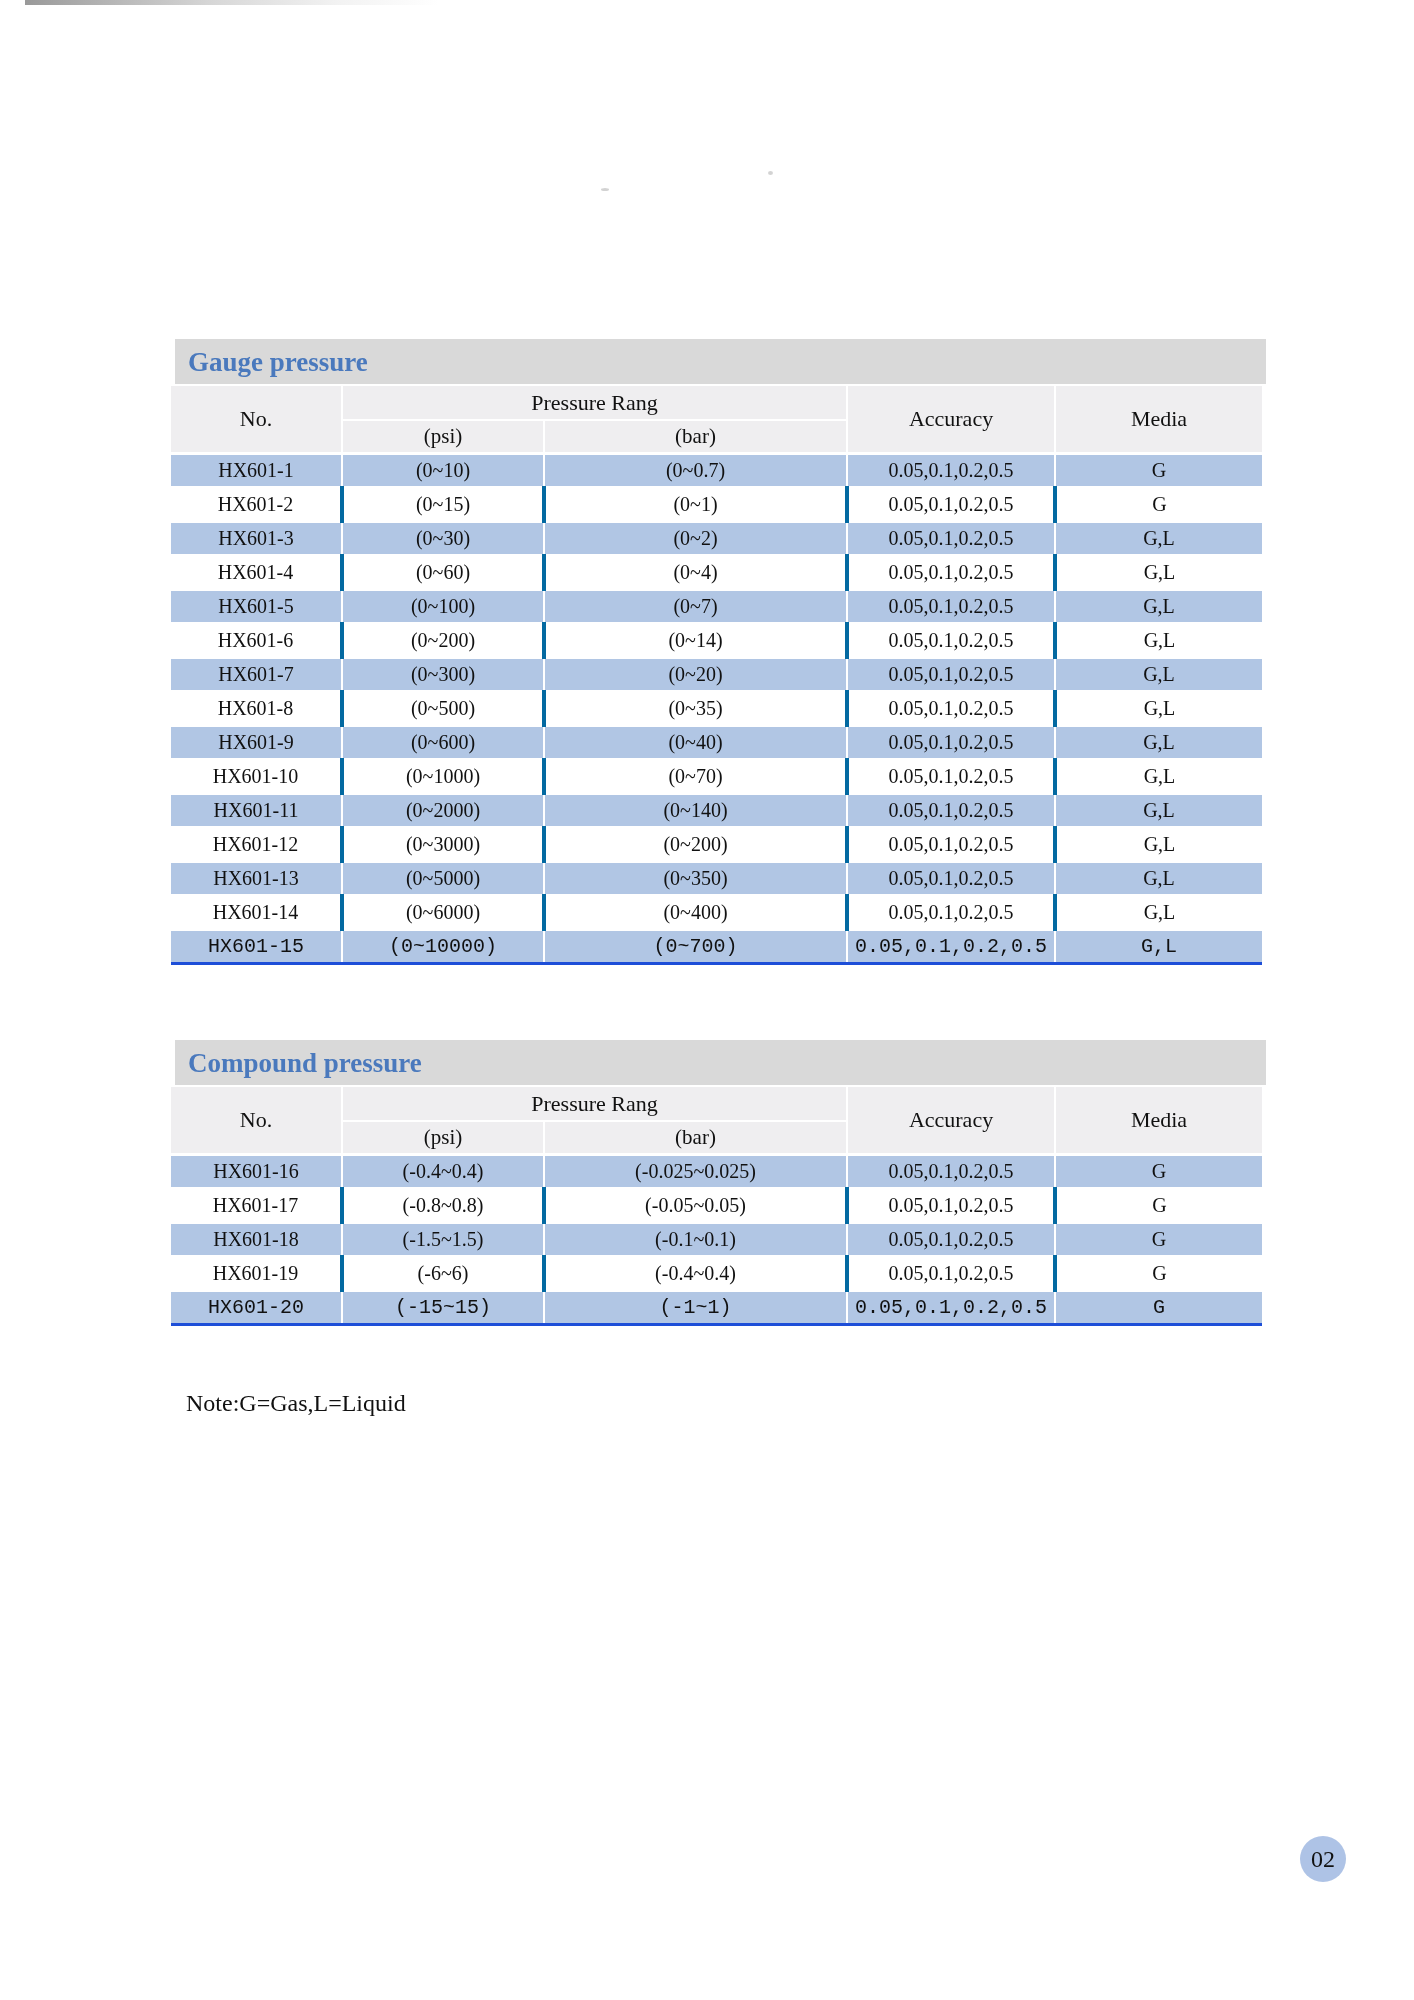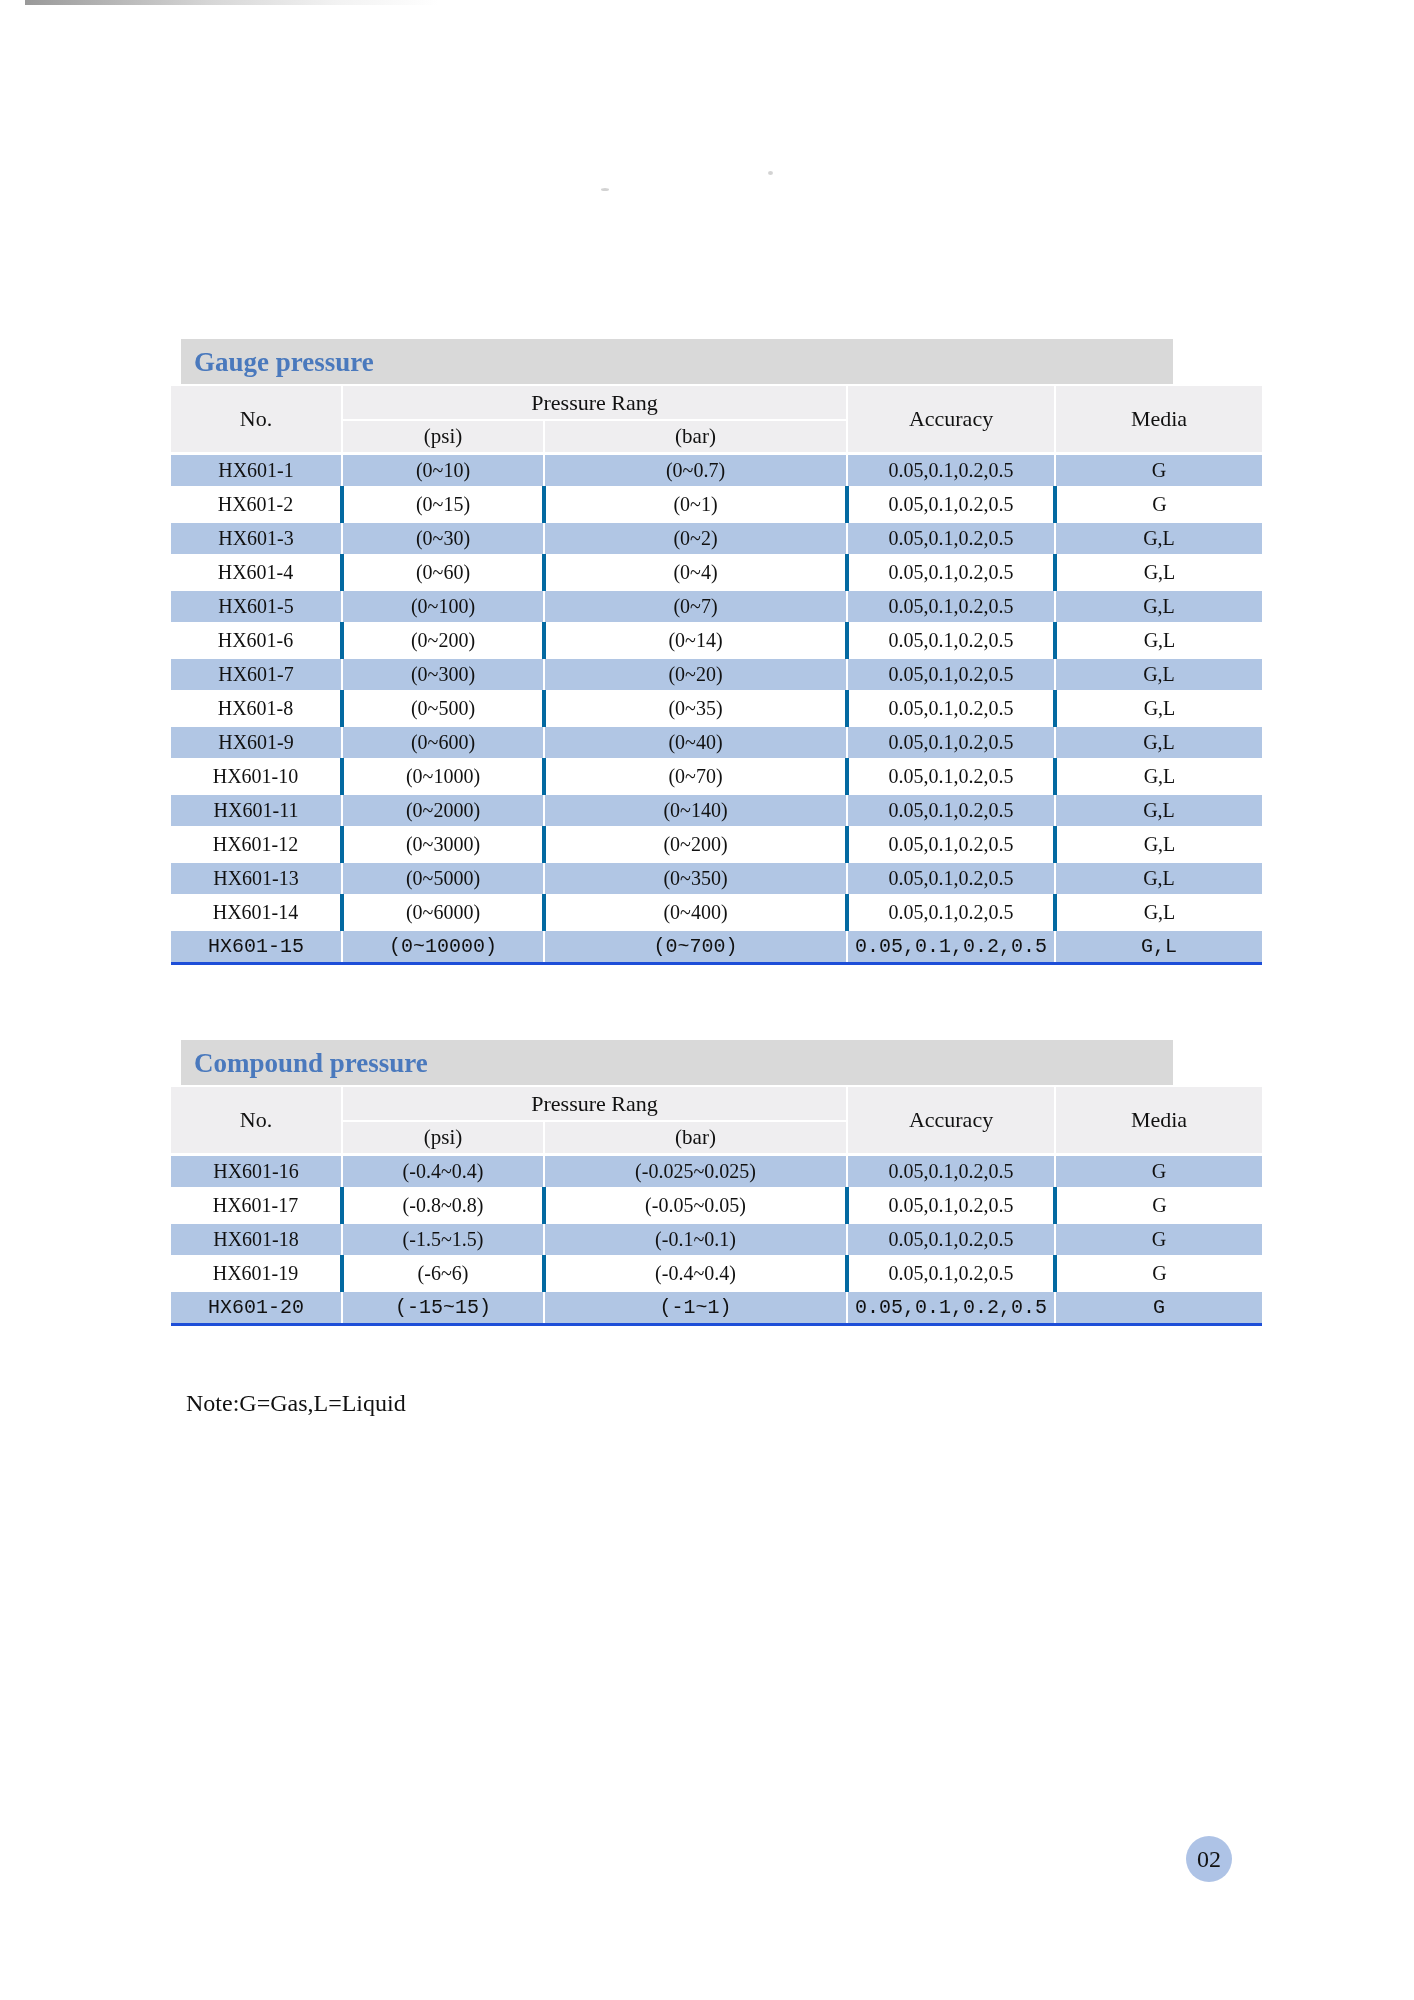--- a/index.html
+++ b/index.html
@@ -29,22 +29,22 @@
     left: 170px; top: 286px;
     font-size: 34px;
     font-weight: bold;
     color: var(--accent, #2e62ae);
     letter-spacing: 0.5px;
     white-space: nowrap;
   }
 
   .section-bar {
     position: absolute;
-    left: 181px;
-    width: 992px;
+    left: 175px;
+    width: 1091px;
     height: 45px;
     background: var(--bar-gray, #d9d9d9);
   }
   .section-bar .section-title {
     display: block;
     padding-left: 13px;
     line-height: 47px;
     font-size: 27px;
     font-weight: bold;
     color: var(--section, #4a79bd);
@@ -93,21 +93,21 @@
 
   .note-text {
     position: absolute;
     left: 186px; top: 1390px;
     font-size: 24px;
     white-space: nowrap;
   }
 
   .page-badge {
     position: absolute;
-    left: 1186px; top: 1836px;
+    left: 1300px; top: 1836px;
     width: 46px; height: 46px;
     border-radius: 50%;
     background: var(--badge, #aec3e6);
     text-align: center;
     line-height: 46px;
     font-size: 24px;
     color: #111;
   }
 </style>
 </head>

